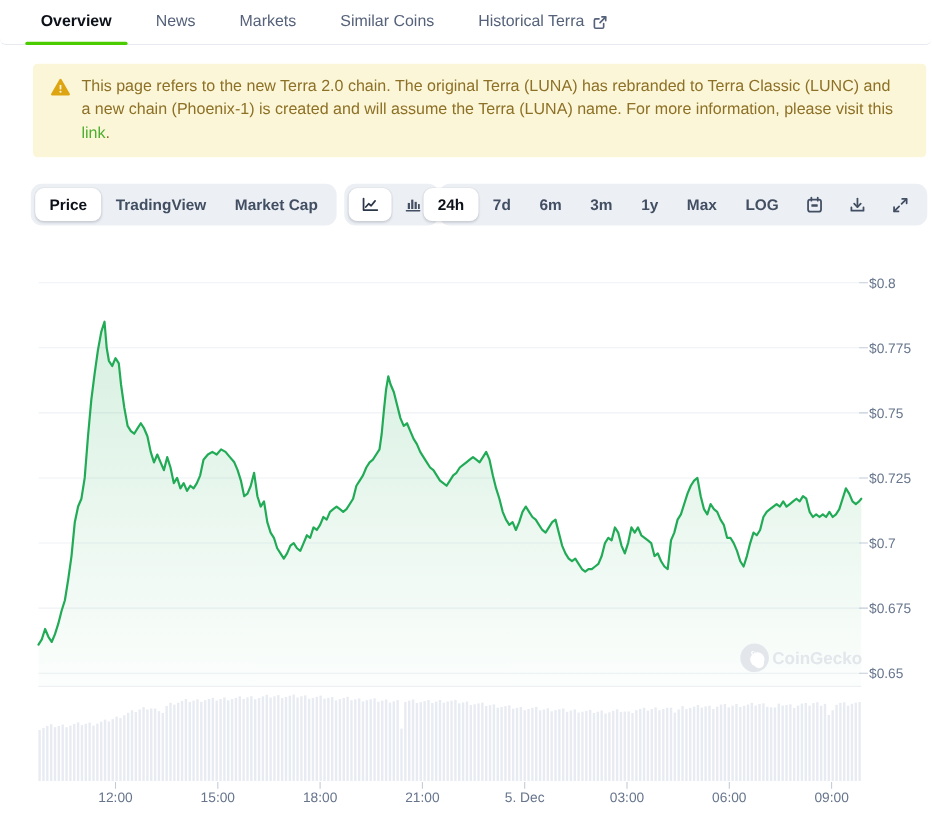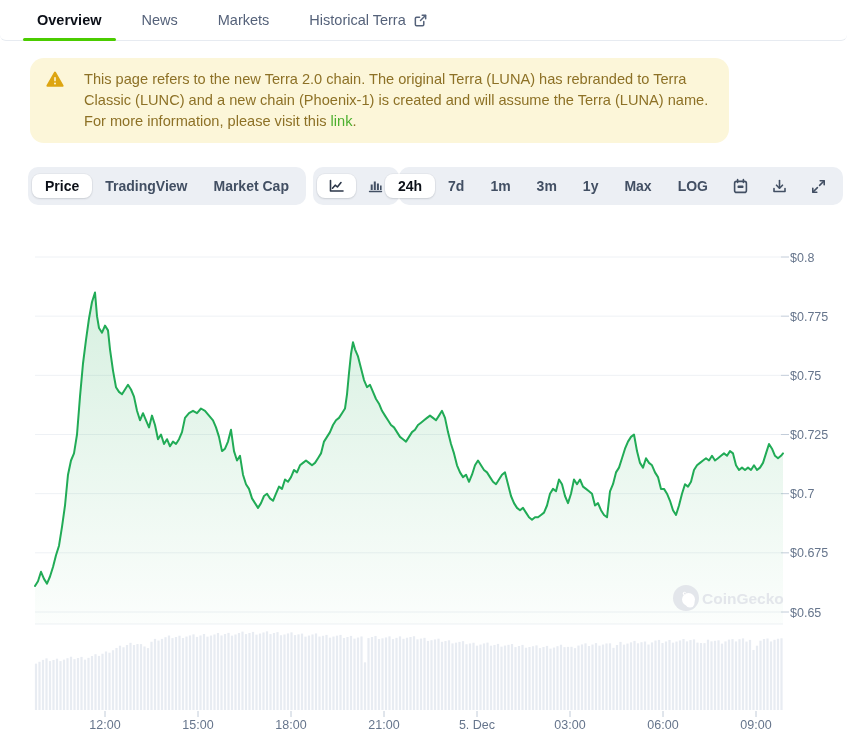--- a/index.html
+++ b/index.html
@@ -10,31 +10,31 @@
   .tabbar { display:flex; align-items:stretch; height:41px; padding-left:23px;
     border-bottom:1px solid #e7ebf1; gap:12px;border-radius:6px; }
   .tab { display:flex; align-items:center; gap:7px; padding:0 14px; font-size:14.5px;
     font-weight:500; color:#55627a; position:relative; cursor:pointer; white-space:nowrap; }
   .tab.active { color:#0c1018; font-weight:700; }
   .tab.active::after { content:''; position:absolute; left:0; right:0; bottom:-1px;
     height:3px; background:#4bcc00; border-radius:2px; }
   .tab svg { display:block; }
 
   
-  .banner { margin:17px 0 0 30px; width:699px; background:#fcf6d9; border-radius:14px;
-    padding:11px 20px 11px 16px; display:flex; gap:20px; }
+  .banner { margin:17px 0 0 30px; width:812px; background:#fcf6d9; border-radius:4px;
+    padding:11px 20px 11px 16px; display:flex; gap:10px; }
   .banner-icon { flex:0 0 18px; padding-top:2px; }
   .banner-text { font-size:14.6px; line-height:21px; color:#8d7126; max-width:740px; }
   .banner-link { color:#4caf2e; cursor:pointer; text-decoration:none; }
 
   
   .controls { display:flex; align-items:center; margin:24px 4px 0 28px; }
   .seg { background:#eceff4; border-radius:10px; height:38px; display:flex;
     align-items:center; padding:0 4px; }
-  .seg-btn { height:24px; display:flex; align-items:center; justify-content:center;
+  .seg-btn { height:30px; display:flex; align-items:center; justify-content:center;
     padding:0 13px; border:none; background:transparent; border-radius:8px;
     font-family:inherit; font-size:14px; font-weight:600; color:#424f63; cursor:pointer;
     white-space:nowrap; }
   .seg-btn.active { background:#fff; color:#0c1018; font-weight:700;
     box-shadow:0 1px 2px rgba(16,24,40,.12), 0 0 0 1px rgba(16,24,40,.03); }
   .seg-btn.icon-btn { padding:0 11px; }
   .seg-btn svg { display:block; }
   .seg.styles { margin-left:7px; }
   .seg.ranges { margin-left:auto; width:444px; justify-content:flex-end; padding:0 5px; }
 
@@ -49,20 +49,23 @@
 
   <nav class="tabbar">
     <div class="tab active">
       <span>Overview</span>
     </div>
     <div class="tab">
       <span>News</span>
     </div>
     <div class="tab">
       <span>Markets</span>
+    </div>
+    <div class="tab">
+      <span>Similar Coins</span>
     </div>
     <div class="tab">
       <span>Historical Terra</span>
       <span>
         <svg width="15" height="15" viewBox="0 0 16 16" fill="none" stroke="#55627a" stroke-width="1.6" stroke-linecap="round" stroke-linejoin="round">
           <path d="M11.5 9v3.2a1.3 1.3 0 0 1-1.3 1.3H3.8a1.3 1.3 0 0 1-1.3-1.3V5.8a1.3 1.3 0 0 1 1.3-1.3H7"></path>
           <path d="M9.8 2.5h3.7v3.7"></path>
           <path d="M13.3 2.7 8 8"></path>
         </svg>
       </span>
@@ -106,21 +109,21 @@
             <rect x="9.9" y="5.5" width="2" height="6.5" fill="#424f63"></rect>
             <rect x="13" y="7.5" width="1.6" height="4.5" fill="#424f63"></rect>
           </svg>
         </span>
       </button>
     </div>
 
     <div class="seg ranges">
       <button class="seg-btn active">24h</button>
       <button class="seg-btn">7d</button>
-      <button class="seg-btn">1m</button>
+      <button class="seg-btn">6m</button>
       <button class="seg-btn">3m</button>
       <button class="seg-btn">1y</button>
       <button class="seg-btn">Max</button>
       <button class="seg-btn">LOG</button>
       <button class="seg-btn icon-btn">
         <span>
           <svg width="17" height="17" viewBox="0 0 17 17" fill="none" stroke="#424f63" stroke-width="1.6" stroke-linecap="round">
             <rect x="2.6" y="3.4" width="11.8" height="11" rx="2"></rect>
             <path d="M5.6 1.6 V4.4 M11.4 1.6 V4.4"></path>
             <rect x="5.6" y="7.6" width="5.8" height="2.4" rx="0.6" fill="#424f63" stroke="none"></rect>

